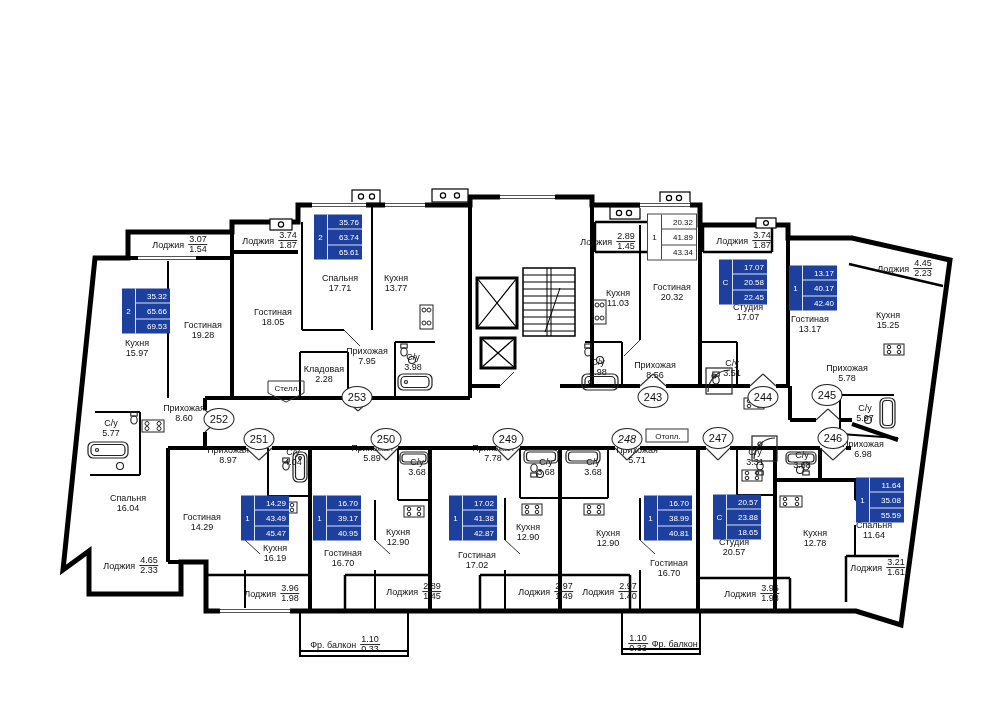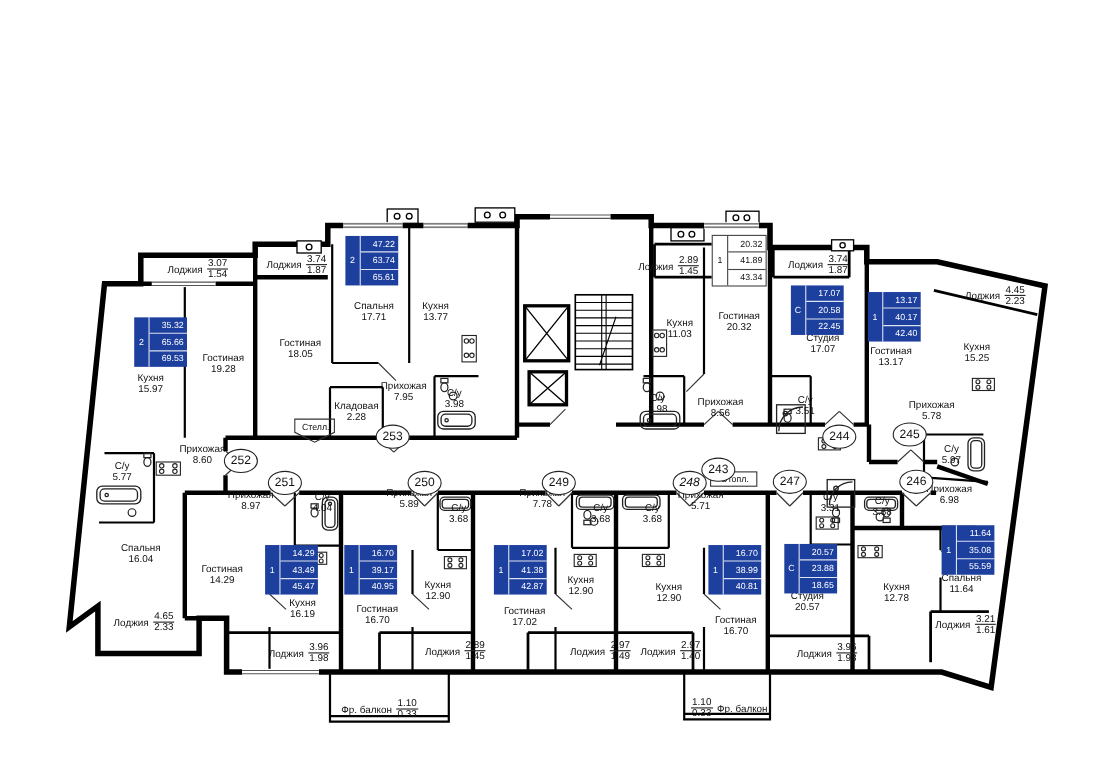--- a/index.html
+++ b/index.html
@@ -435,26 +435,26 @@
         <span class="vals">
           <span>35.32</span>
           <span>65.66</span>
           <span>69.53</span>
         </span>
       </div>
       <div class="circle" style="left: 357px; top: 397px;">253</div>
       <div class="ubox" style="left: 338px; top: 237px;">
         <span class="rc">2</span>
         <span class="vals">
-          <span>47.22</span>
+          <span>35.76</span>
           <span>63.74</span>
           <span>65.61</span>
         </span>
       </div>
-      <div class="circle" style="left: 653px; top: 397px; margin-top: 30px;">243</div>
+      <div class="circle" style="left: 653px; top: 397px;">243</div>
       <div class="ubox white" style="left: 672px; top: 237px;">
         <span class="rc">1</span>
         <span class="vals">
           <span>20.32</span>
           <span>41.89</span>
           <span>43.34</span>
         </span>
       </div>
       <div class="circle" style="left: 763px; top: 397px; text-align: right;">244</div>
       <div class="ubox" style="left: 743px; top: 282px;">

